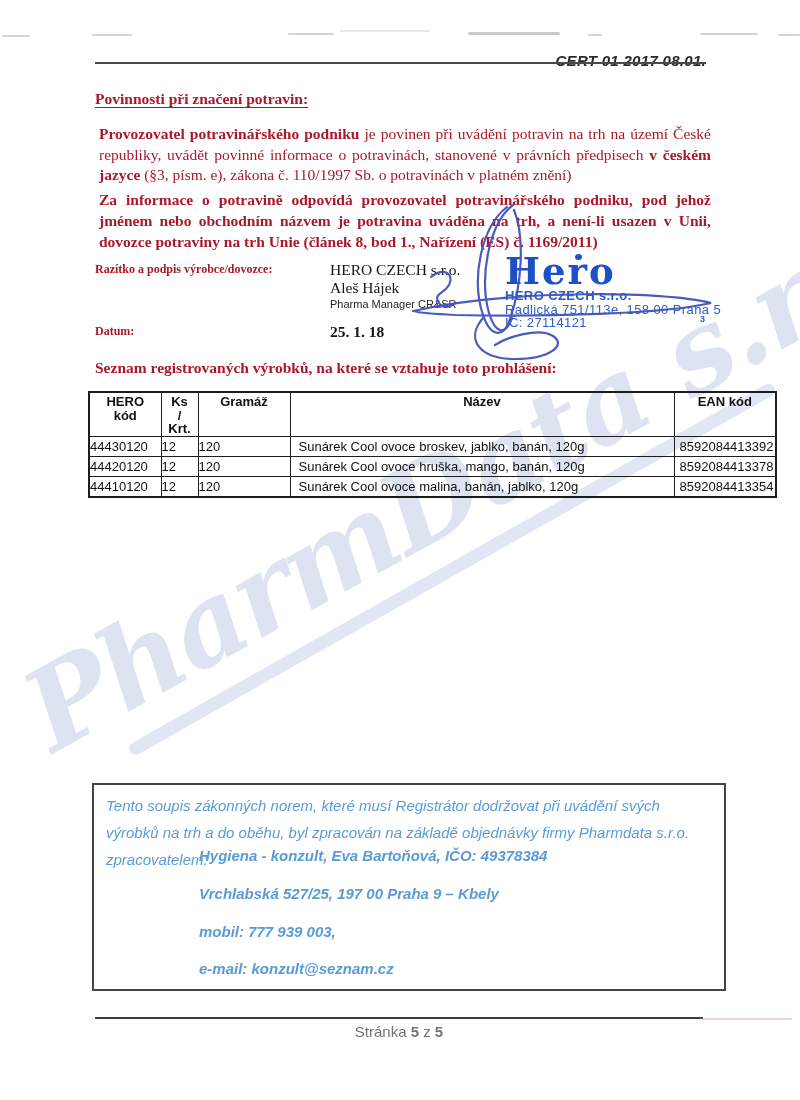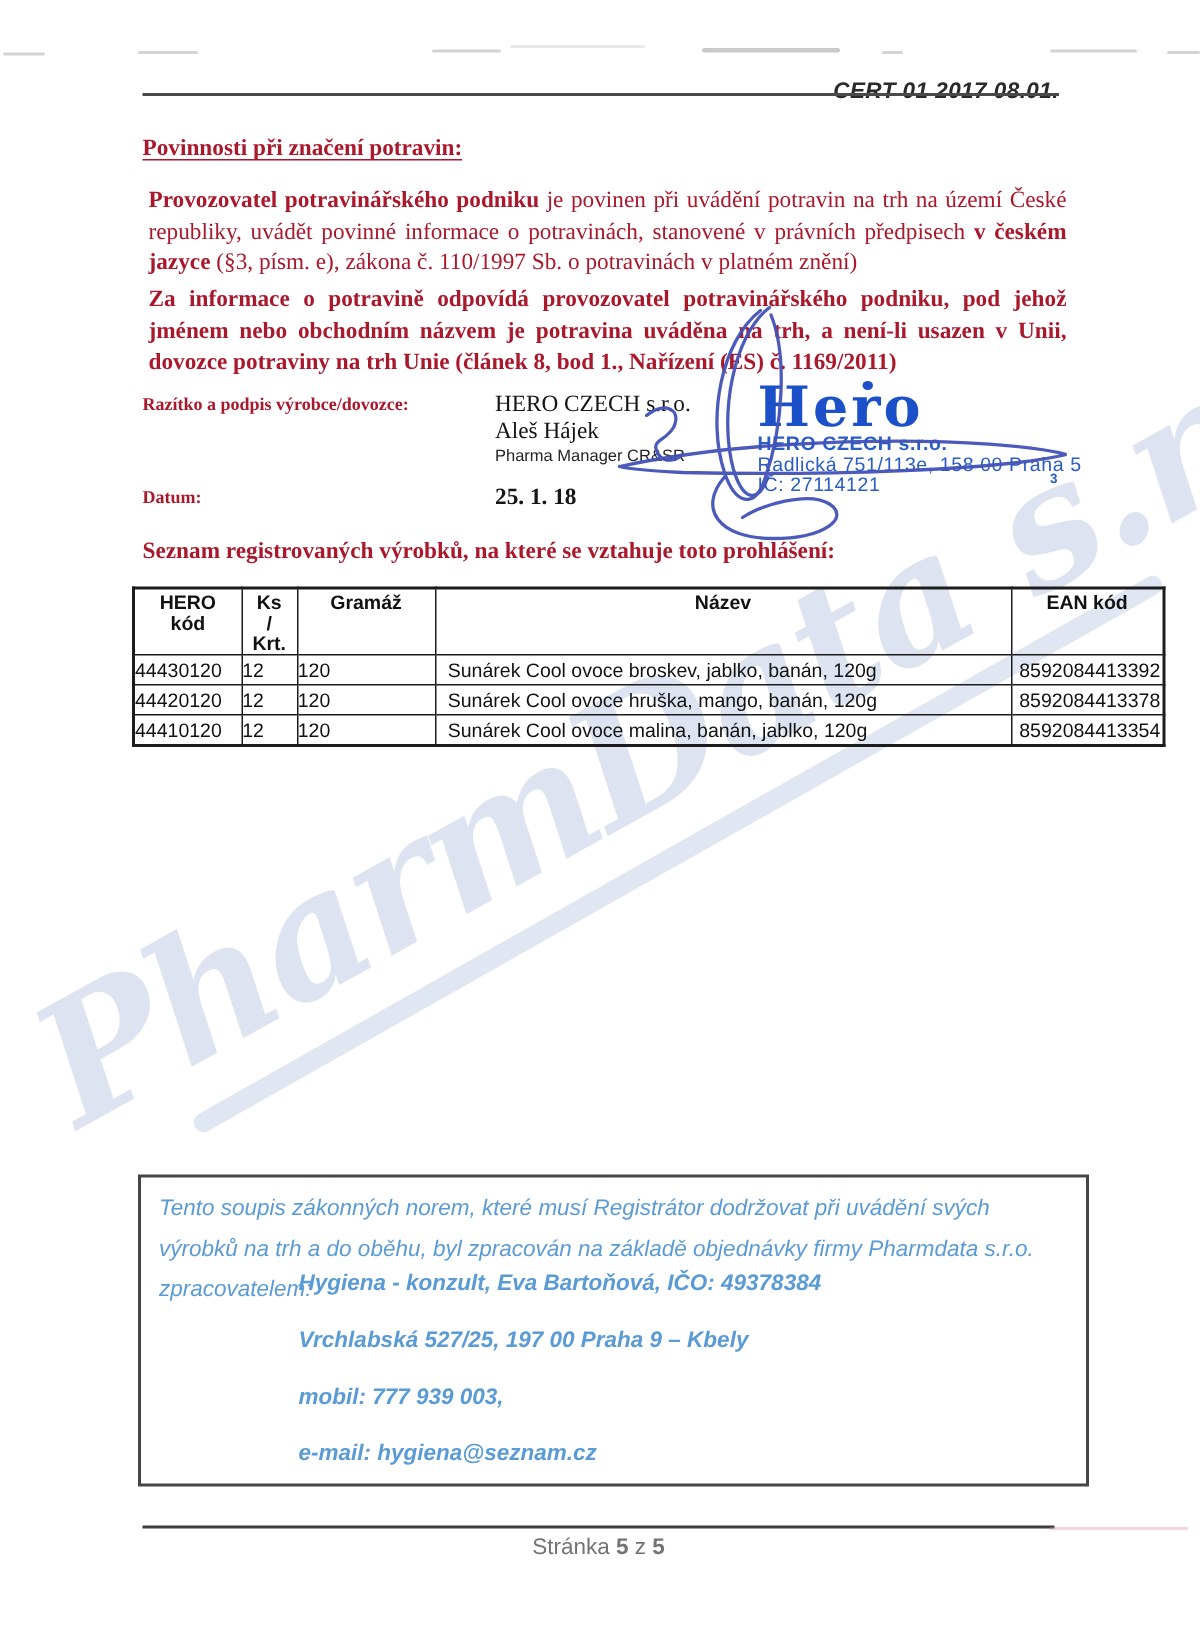--- a/index.html
+++ b/index.html
@@ -174,20 +174,20 @@
         <td class="ean">8592084413354</td>
       </tr>
     </tbody>
   </table>
 
   <div class="note-box">
     <div class="nb-par">Tento soupis zákonných norem, které musí Registrátor dodržovat při uvádění svých výrobků na trh a do oběhu, byl zpracován na základě objednávky firmy Pharmdata s.r.o. zpracovatelem:</div>
     <div class="nb-line nb-l1">Hygiena - konzult, Eva Bartoňová, IČO: 49378384</div>
     <div class="nb-line nb-l2">Vrchlabská 527/25, 197 00  Praha 9 – Kbely</div>
     <div class="nb-line nb-l3">mobil: 777 939 003,</div>
-    <div class="nb-line nb-l4">e-mail: hygiena@seznam.cz</div>
+    <div class="nb-line nb-l4">e-mail: konzult@seznam.cz</div>
   </div>
 
   <div class="footer-line"></div>
   <div class="pink-smudge" style="left:700px;top:1018px;width:92px;"></div>
   <div class="footer-text"><span>Stránka </span><b>5</b><span> z </span><b>5</b></div>
 
 </div>
 
 </body></html>

